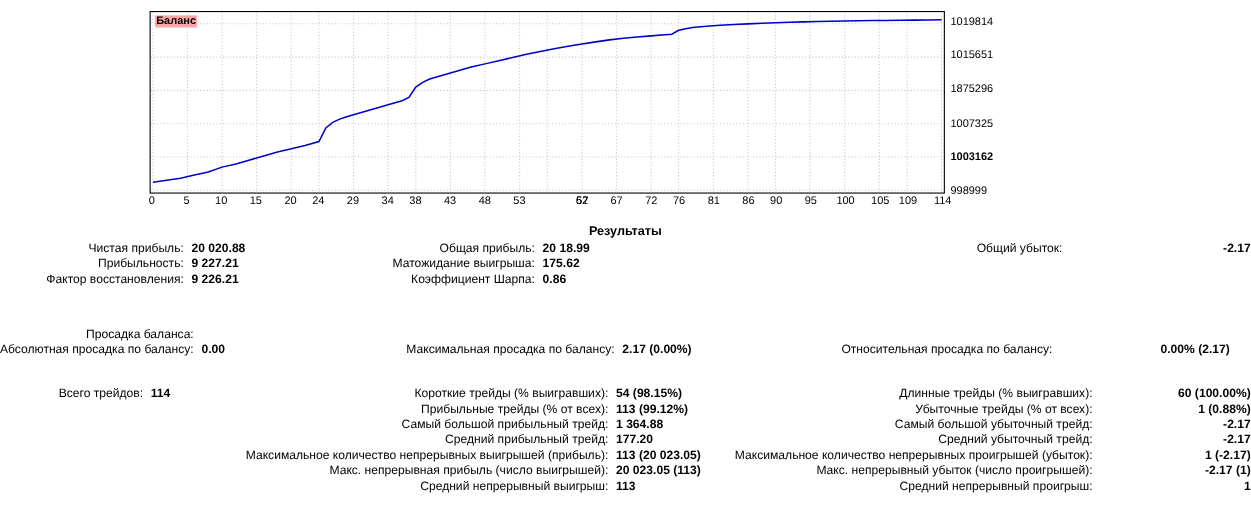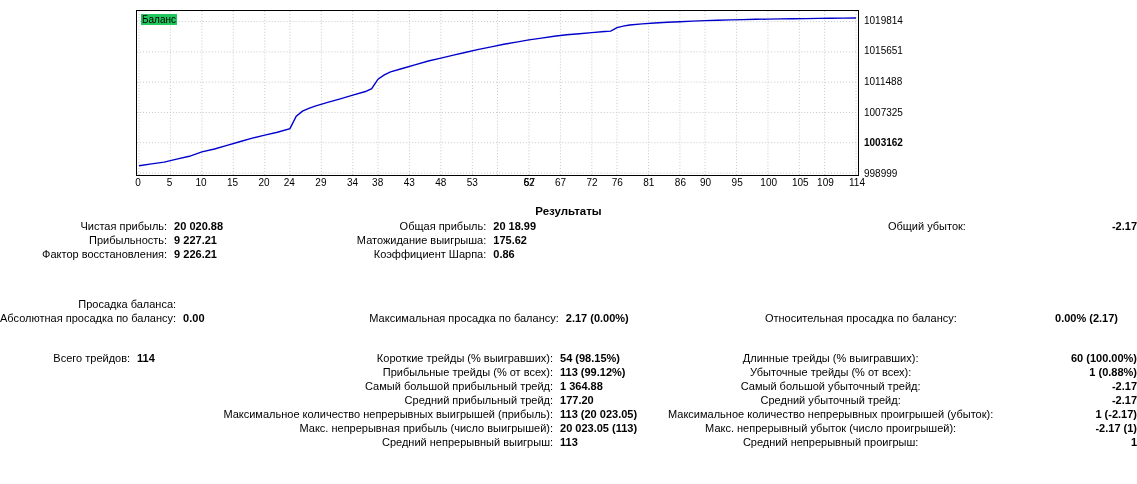--- a/index.html
+++ b/index.html
@@ -36,23 +36,24 @@
     background: #ffffff;
     overflow: hidden;
   }
   #series-legend {
     position: absolute;
     left: 4px;
     top: 3px;
     font-size: 10px;
     line-height: 11px;
     color: #000;
-    background: #22c55e;
+    background: #fca5a5;
     padding: 0 1px;
     z-index: 5;
+    font-weight: bold;
   }
   #grid-svg, #curve-svg {
     position: absolute;
     left: 0;
     top: 0;
     width: 100%;
     height: 100%;
   }
   #y-axis-labels {
     position: absolute;
@@ -126,21 +127,21 @@
   #block-2 td.c2l { width: 300px; text-align: right; padding-right: 7px; }
   #block-2 td.c2v { width: 130px; text-align: left; }
   #block-2 td.c3l { width: 310px; text-align: right; padding-right: 7px; }
   #block-2 td.c3v { width: 187px; text-align: right; }
 
   #block-3 { top: 351px; left: 0; width: 1137px; }
   #block-3 td.c1l { width: 168px; text-align: right; padding-right: 7px; }
   #block-3 td.c1v { width: 135px; text-align: left; }
   #block-3 td.c2l { width: 300px; text-align: right; padding-right: 7px; }
   #block-3 td.c2v { width: 130px; text-align: left; }
-  #block-3 td.c3l { width: 310px; text-align: center; padding-right: 7px; }
+  #block-3 td.c3l { width: 310px; text-align: right; padding-right: 7px; }
   #block-3 td.c3v { width: 187px; text-align: right; }
 
   .drawdown-head { font-weight: normal; }
 </style>
 </head>
 <body>
 
 <div id="chart-area">
 
   <div id="plot-frame">
@@ -180,21 +181,21 @@
       </svg>
     <svg id="curve-svg" viewBox="0 0 723 166" preserveAspectRatio="none">
         <path d="M2.00 156.63 L14.61 154.79 L27.23 152.95 L39.84 150.00 L52.46 147.06 L65.07 142.64 L77.68 139.69 L90.30 136.01 L102.91 132.33 L115.53 128.65 L128.14 125.70 L140.75 122.76 L153.37 119.08 L159.68 106.56 L165.98 101.40 L172.29 98.46 L178.60 96.25 L191.21 92.57 L203.82 88.89 L216.44 85.21 L229.05 81.52 L235.36 78.58 L241.67 69.01 L247.97 64.59 L254.28 61.64 L266.89 57.96 L279.51 54.28 L292.12 50.60 L304.74 47.65 L317.35 44.71 L329.96 41.76 L342.58 38.82 L355.19 36.24 L367.81 33.66 L380.42 31.45 L393.04 29.24 L405.65 27.40 L418.26 25.56 L430.88 24.09 L443.49 22.99 L456.11 21.88 L468.72 20.78 L475.03 20.41 L481.33 16.73 L487.64 15.25 L493.95 14.15 L506.56 13.04 L519.18 12.16 L531.79 11.43 L544.40 10.84 L557.02 10.25 L569.63 9.73 L582.25 9.36 L594.86 9.00 L607.47 8.70 L620.09 8.41 L632.70 8.19 L645.32 7.96 L657.93 7.82 L670.54 7.67 L683.16 7.52 L695.77 7.38 L708.39 7.23 L721.00 7.08 " fill="none" stroke="#0000cc" stroke-width="1.4"></path>
       </svg>
   </div>
 
   <div id="y-axis-labels">
       <div class="ytick" style="top: 159px;">998999</div>
       <div class="ytick" style="top: 128.347px; font-weight: bold;">1003162</div>
       <div class="ytick" style="top: 97.6932px;">1007325</div>
-      <div class="ytick" style="top: 67.0397px;">1011488</div>
+      <div class="ytick" style="top: 67.0397px;">1875296</div>
       <div class="ytick" style="top: 36.3863px;">1015651</div>
       <div class="ytick" style="top: 5.73288px;">1019814</div>
     </div>
   <div id="x-axis-labels">
       <div class="xtick" style="left: 2px;">0</div>
       <div class="xtick" style="left: 33.5351px;">5</div>
       <div class="xtick" style="left: 65.0702px;">10</div>
       <div class="xtick" style="left: 96.6053px;">15</div>
       <div class="xtick" style="left: 128.14px;">20</div>
       <div class="xtick" style="left: 153.368px;">24</div>

